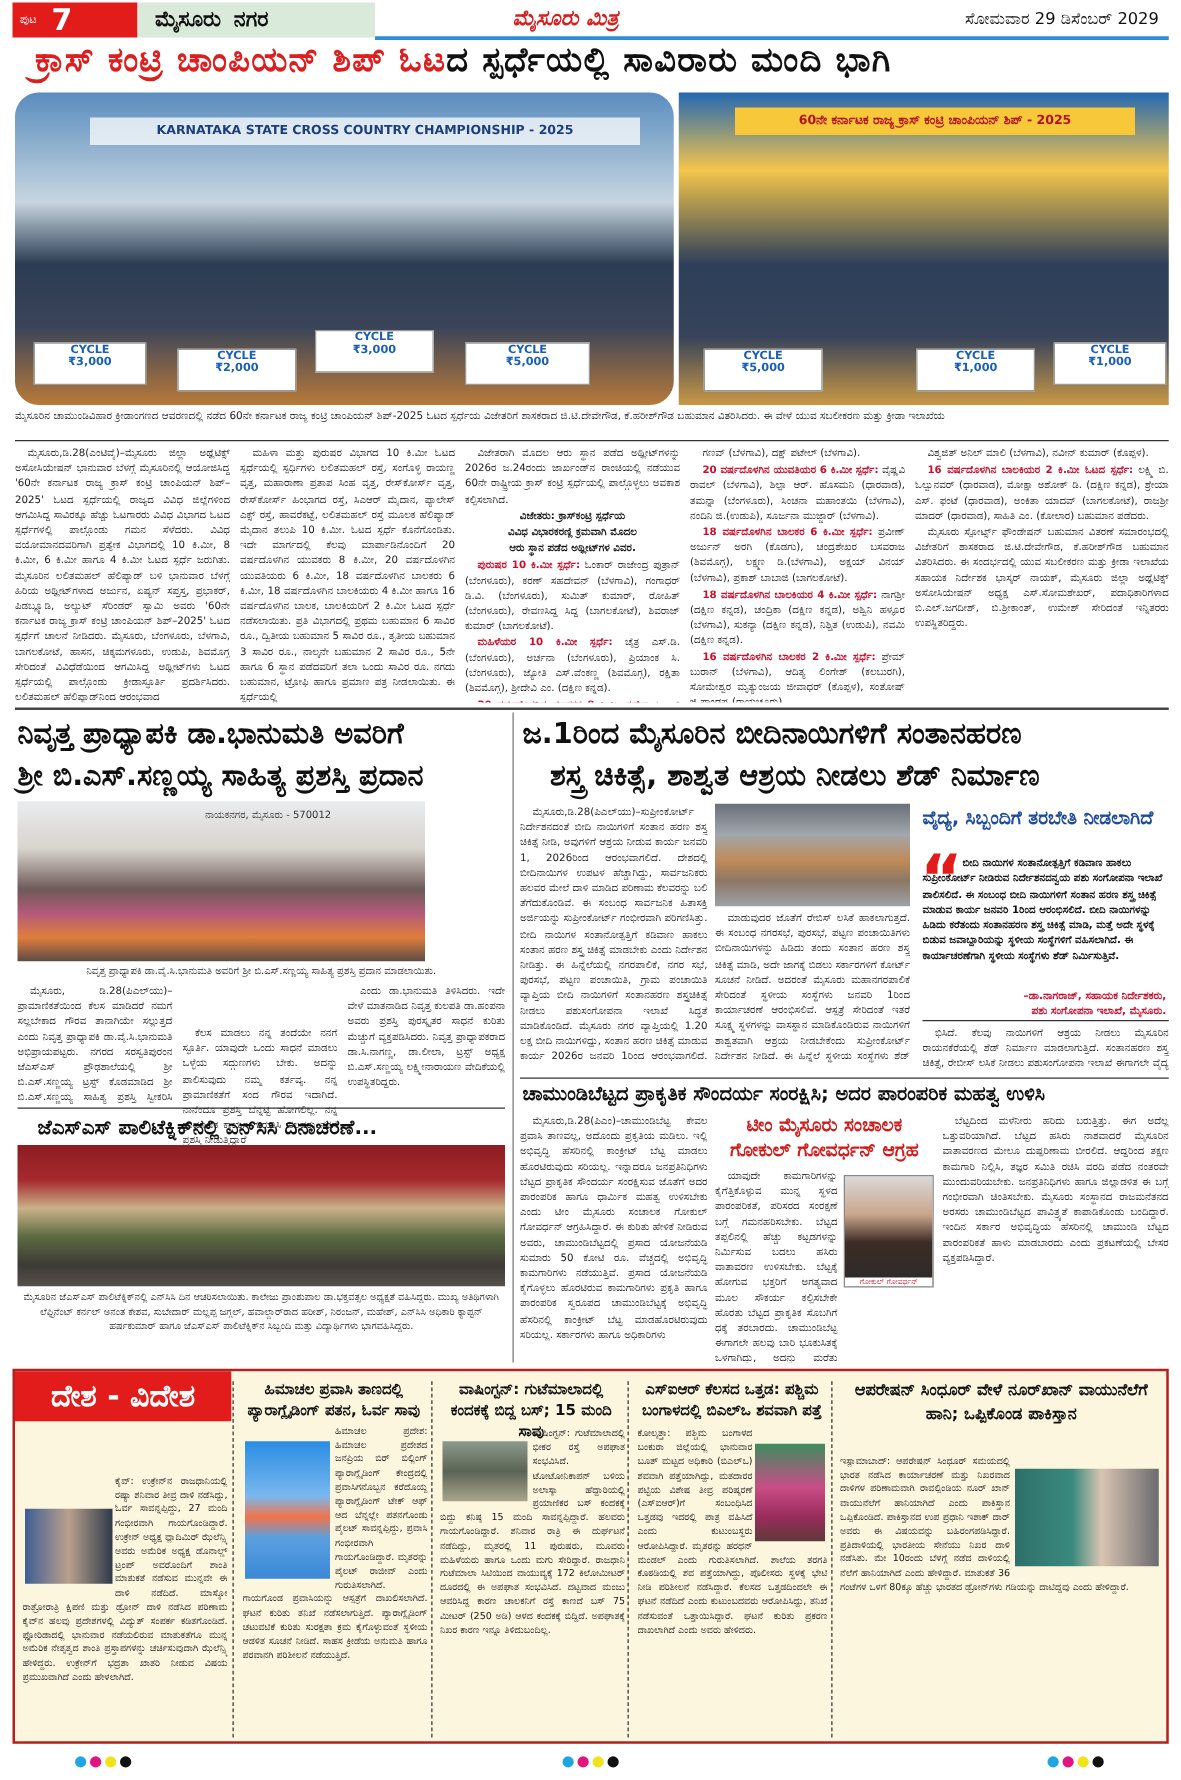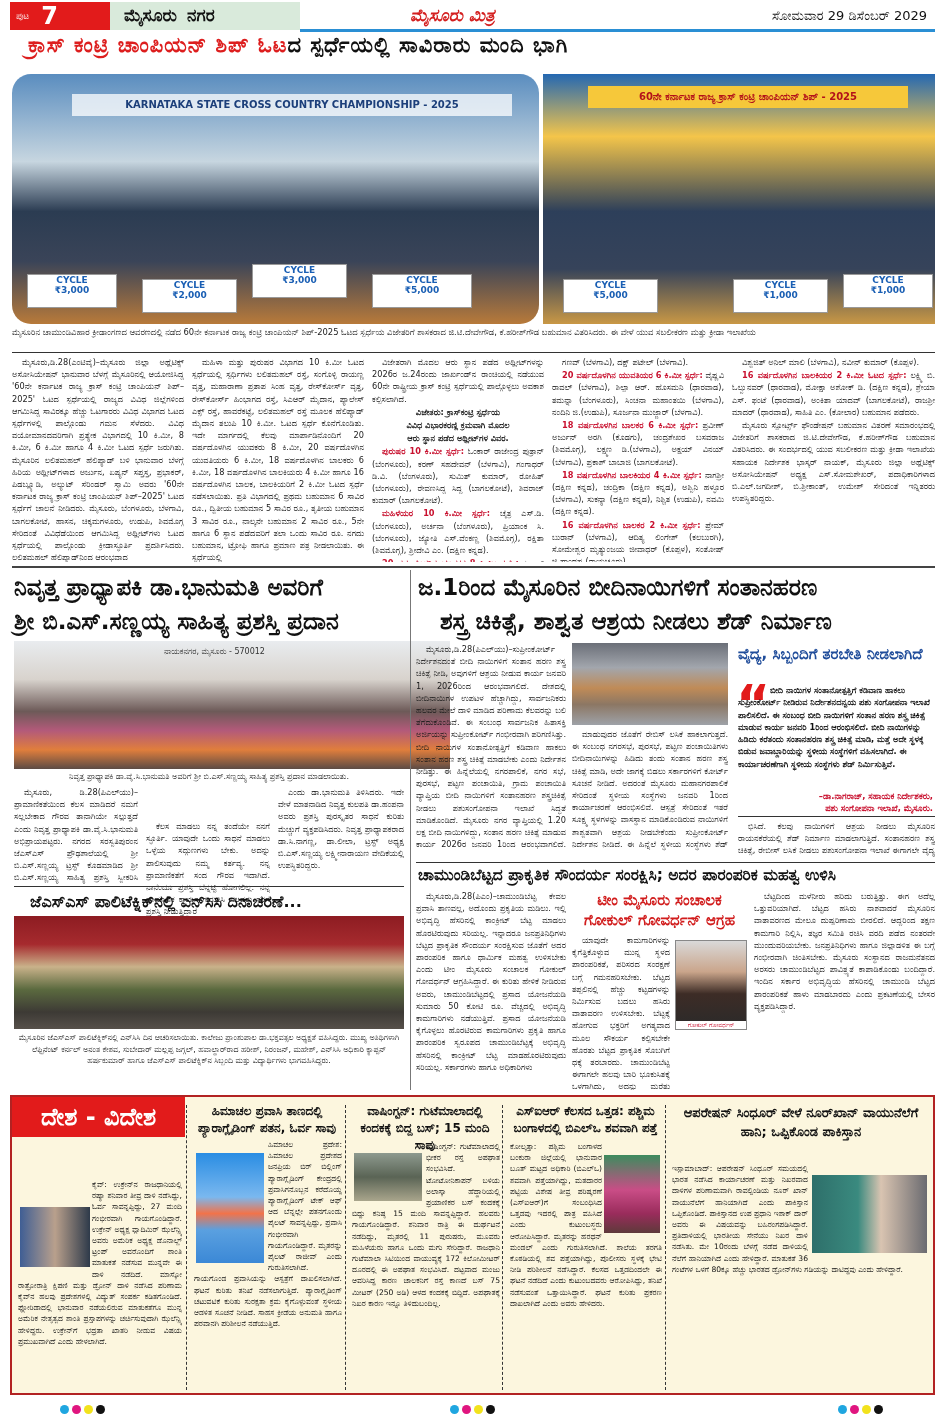--- a/index.html
+++ b/index.html
@@ -9,21 +9,21 @@
   
   .hdr { position: absolute; left: 10px; top: 2px; width: 925px; height: 30px; }
   .pg-box { position: absolute; left: 0; top: 0; width: 100px; height: 28px; background: #e21b1b; color: #fff; display: flex; align-items: center; }
   .pg-label { font-size: 9px; margin-left: 6px; }
   .pg-num { font-size: 24px; font-weight: bold; margin-left: 12px; }
   .sec-box { position: absolute; left: 100px; top: 0; width: 190px; height: 28px; background: #d9eadb; font-size: 17px; font-weight: bold; display: flex; align-items: center; padding-left: 14px; font-family: Liberation Mono, monospace; }
   .masthead { position: absolute; left: 400px; top: 3px; color: #d41f1f; font-size: 17px; font-weight: bold; font-style: italic; }
   .hdr-date { position: absolute; right: 8px; top: 6px; font-size: 13px; }
   .hdr-rule { position: absolute; left: 290px; top: 27px; width: 635px; height: 3px; background: #2a8fd4; }
 
-  .main-head { position: absolute; left: 28px; top: 33px; width: 890px; font-size: 21px; font-weight: bold; letter-spacing: 1px; white-space: nowrap; }
+  .main-head { position: absolute; left: 28px; top: 33px; width: 890px; font-size: 27px; font-weight: bold; letter-spacing: 1px; white-space: nowrap; }
   .main-head .red { color: #dd1e1e; }
 
   .photo { position: absolute; overflow: hidden; }
   .photo-a { background: linear-gradient(180deg,#5a8dbf 0%,#c7d6e0 35%,#2b3c52 55%,#3a4458 75%,#b87a3a 100%); border-radius: 19px; }
   .photo-b { background: linear-gradient(180deg,#2468b2 0%,#f4c54a 25%,#2d3f5a 55%,#36435a 78%,#c99845 100%); }
   .board { position: absolute; background: #fff; border: 1px solid #999; font-size: 9px; font-weight: bold; color: #1a5fb4; text-align: center; }
   .caption { position: absolute; font-size: 8.4px; line-height: 12px; color: #222; }
   .hrule { position: absolute; height: 1px; background: #333; }
   .vrule { position: absolute; width: 1px; background: #777; }
 
@@ -114,21 +114,21 @@
   <div class="col" style="left:732px;top:356px;width:203px;height:206px;">
     <p>ವಿಶ್ವಜಿತ್ ಅನಿಲ್ ಮಾಲಿ (ಬೆಳಗಾವಿ), ನವೀನ್ ಕುಮಾರ್ (ಕೊಪ್ಪಳ).</p>
     <p><span class="sub">16 ವರ್ಷದೊಳಗಿನ ಬಾಲಕಿಯರ 2 ಕಿ.ಮೀ ಓಟದ ಸ್ಪರ್ಧೆ:</span> <span>ಲಕ್ಷ್ಮಿ ಬಿ. ಓಲ್ವುನವರ್ (ಧಾರವಾಡ), ಮೋಕ್ಷಾ ಅಶೋಕ್ ಡಿ. (ದಕ್ಷಿಣ ಕನ್ನಡ), ಶ್ರೇಯಾ ಎಸ್. ಫಂಟೆ (ಧಾರವಾಡ), ಅಂಕಿತಾ ಯಾದವ್ (ಬಾಗಲಕೋಟೆ), ರಾಜಶ್ರೀ ಮಾದರ್ (ಧಾರವಾಡ), ಸಾಹಿತಿ ಎಂ. (ಕೋಲಾರ) ಬಹುಮಾನ ಪಡೆದರು.</span></p>
     <p>ಮೈಸೂರು ಸ್ಪೋರ್ಟ್ಸ್ ಫೌಂಡೇಷನ್ ಬಹುಮಾನ ವಿತರಣೆ ಸಮಾರಂಭದಲ್ಲಿ ವಿಜೇತರಿಗೆ ಶಾಸಕರಾದ ಜಿ.ಟಿ.ದೇವೇಗೌಡ, ಕೆ.ಹರೀಶ್‌ಗೌಡ ಬಹುಮಾನ ವಿತರಿಸಿದರು. ಈ ಸಂದರ್ಭದಲ್ಲಿ ಯುವ ಸಬಲೀಕರಣ ಮತ್ತು ಕ್ರೀಡಾ ಇಲಾಖೆಯ ಸಹಾಯಕ ನಿರ್ದೇಶಕ ಭಾಸ್ಕರ್ ನಾಯಕ್, ಮೈಸೂರು ಜಿಲ್ಲಾ ಅಥ್ಲೆಟಿಕ್ಸ್ ಅಸೋಸಿಯೇಷನ್ ಅಧ್ಯಕ್ಷ ಎಸ್.ಸೋಮಶೇಖರ್, ಪದಾಧಿಕಾರಿಗಳಾದ ಬಿ.ಎಲ್.ಜಗದೀಶ್, ಬಿ.ಶ್ರೀಕಾಂತ್, ಉಮೇಶ್ ಸೇರಿದಂತೆ ಇನ್ನಿತರರು ಉಪಸ್ಥಿತರಿದ್ದರು.</p>
   </div>
 
   <div class="hrule" style="left:12px;top:566px;width:923px;height:2px;background:#444;"></div>
 
   <div class="h2" style="left:14px;top:570px;">ನಿವೃತ್ತ ಪ್ರಾಧ್ಯಾಪಕಿ ಡಾ.ಭಾನುಮತಿ ಅವರಿಗೆ</div>
   <div class="h2" style="left:14px;top:604px;">ಶ್ರೀ ಬಿ.ಎಸ್.ಸಣ್ಣಯ್ಯ ಸಾಹಿತ್ಯ ಪ್ರಶಸ್ತಿ ಪ್ರದಾನ</div>
-  <div class="photo" style="left:14px;top:641px;width:436px;height:128px;background:linear-gradient(180deg,#e9ecef 0%,#d8d3cd 30%,#6d5a58 55%,#b35a7a 70%,#e07e3c 85%,#5c4b45 100%);">
+  <div class="photo" style="left:14px;top:641px;width:326px;height:128px;background:linear-gradient(180deg,#e9ecef 0%,#d8d3cd 30%,#6d5a58 55%,#b35a7a 70%,#e07e3c 85%,#5c4b45 100%);">
     <div style="position:absolute;left:150px;top:6px;font-size:8px;color:#333;">ನಾಯಕನಗರ, ಮೈಸೂರು - 570012</div>
   </div>
   <div class="caption" style="left:14px;top:771px;width:390px;text-align:center;font-size:8px;">ನಿವೃತ್ತ ಪ್ರಾಧ್ಯಾಪಕಿ ಡಾ.ವೈ.ಸಿ.ಭಾನುಮತಿ ಅವರಿಗೆ ಶ್ರೀ ಬಿ.ಎಸ್.ಸಣ್ಣಯ್ಯ ಸಾಹಿತ್ಯ ಪ್ರಶಸ್ತಿ ಪ್ರದಾನ ಮಾಡಲಾಯಿತು.</div>
   <div class="col" style="left:14px;top:786px;width:124px;height:98px;">
       <p>ಮೈಸೂರು, ಡಿ.28(ಪಿಎಲ್‌ಯು)– ಪ್ರಾಮಾಣಿಕತೆಯಿಂದ ಕೆಲಸ ಮಾಡಿದರೆ ನಮಗೆ ಸಲ್ಲಬೇಕಾದ ಗೌರವ ತಾನಾಗಿಯೇ ಸಲ್ಲುತ್ತದೆ ಎಂದು ನಿವೃತ್ತ ಪ್ರಾಧ್ಯಾಪಕಿ ಡಾ.ವೈ.ಸಿ.ಭಾನುಮತಿ ಅಭಿಪ್ರಾಯಪಟ್ಟರು. ನಗರದ ಸರಸ್ವತಿಪುರಂನ ಜೆಎಸ್‌ಎಸ್ ಪ್ರೌಢಶಾಲೆಯಲ್ಲಿ ಶ್ರೀ ಬಿ.ಎಸ್.ಸಣ್ಣಯ್ಯ ಟ್ರಸ್ಟ್ ಕೊಡಮಾಡಿದ ಶ್ರೀ ಬಿ.ಎಸ್.ಸಣ್ಣಯ್ಯ ಸಾಹಿತ್ಯ ಪ್ರಶಸ್ತಿ ಸ್ವೀಕರಿಸಿ ಮಾತನಾಡಿದ ಅವರು, ವಿದ್ಯಾ ಪ್ರಾಮಾಣಿಕತೆಯಿಂದ</p>
     </div>
   <div class="col" style="left:146px;top:820px;width:124px;height:98px;">
       <p>ಕೆಲಸ ಮಾಡಲು ನನ್ನ ತಂದೆಯೇ ನನಗೆ ಸ್ಫೂರ್ತಿ. ಯಾವುದೇ ಒಂದು ಸಾಧನೆ ಮಾಡಲು ಒಳ್ಳೆಯ ಸದ್ಗುಣಗಳು ಬೇಕು. ಅದನ್ನು ಪಾಲಿಸುವುದು ನಮ್ಮ ಕರ್ತವ್ಯ. ನನ್ನ ಪ್ರಾಮಾಣಿಕತೆಗೆ ಸಂದ ಗೌರವ ಇದಾಗಿದೆ. ನಾನೆಂದೂ ಪ್ರಶಸ್ತಿ ಬೆನ್ನಟ್ಟಿ ಹೋಗಲಿಲ್ಲ. ನನ್ನ ಪ್ರಾಮಾಣಿಕ ಕಾರ್ಯ ಗುರುತಿಸಿ ಹಲವರು ನನಗೆ ಪ್ರಶಸ್ತಿ ನೀಡುತ್ತಿದ್ದಾರೆ</p>
     </div>
   <div class="col" style="left:278px;top:786px;width:126px;height:98px;">

